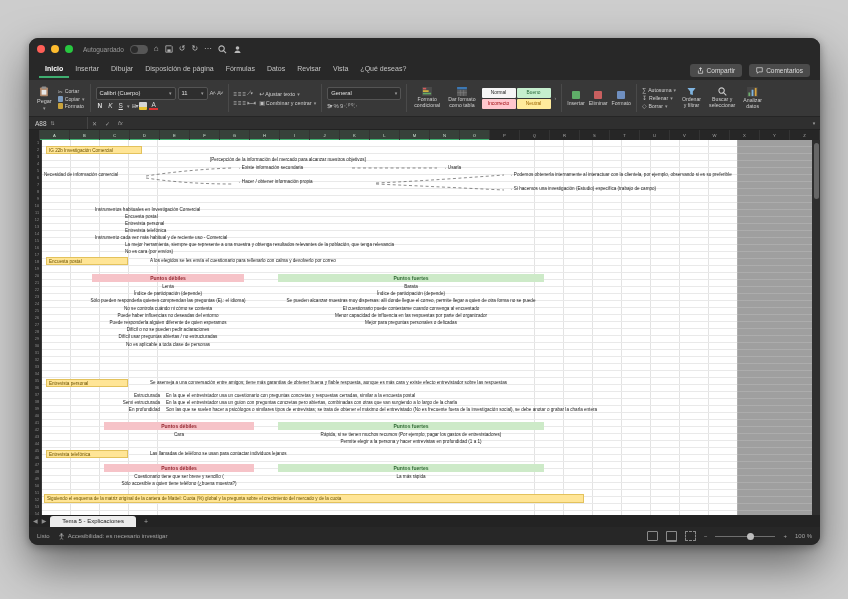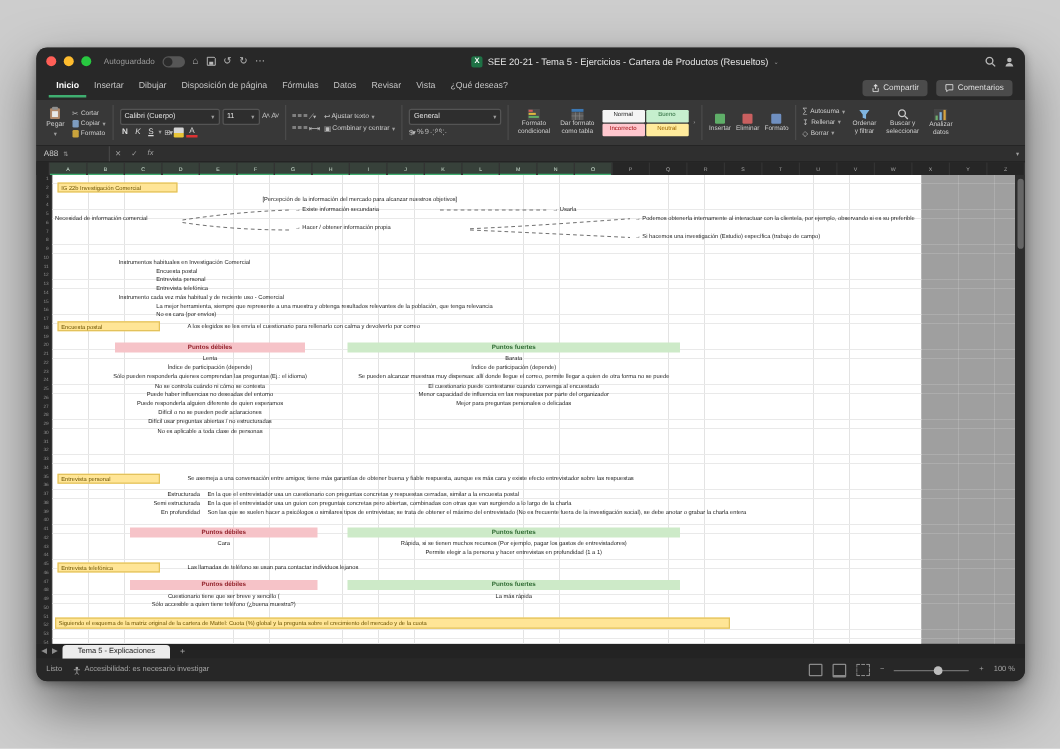--- a/index.html
+++ b/index.html
@@ -116,25 +116,20 @@
         <span class="knob"></span>
       </span>
     <span class="tbic">⌂</span>
     <svg width="8" height="8" viewBox="0 0 10 10">
         <path d="M1 1h7l1 1v7H1z" fill="none" stroke="#b9b9b9" stroke-width="1"></path>
         <rect x="3" y="5.5" width="4" height="3" fill="#b9b9b9"></rect>
       </svg>
     <span class="tbic">↺</span>
     <span class="tbic">↻</span>
     <span class="tbic">⋯</span>
-    <div class="ttl">
-      <span class="xlicon">X</span>
-      <span class="doc-title">SEE 20-21 - Tema 5 - Ejercicios - Cartera de Productos (Resueltos)</span>
-      <span class="caret">⌄</span>
-    </div>
     <svg width="9" height="9" viewBox="0 0 10 10">
         <circle cx="4" cy="4" r="3" fill="none" stroke="#b9b9b9" stroke-width="1.2"></circle>
         <line x1="6.4" y1="6.4" x2="9" y2="9" stroke="#b9b9b9" stroke-width="1.2"></line>
       </svg>
     <svg width="9" height="9" viewBox="0 0 10 10">
         <circle cx="5" cy="3.4" r="2" fill="#b9b9b9"></circle>
         <path d="M1.5 9c.6-2.2 2-3 3.5-3s2.9.8 3.5 3z" fill="#b9b9b9"></path>
       </svg>
   </div>
 

